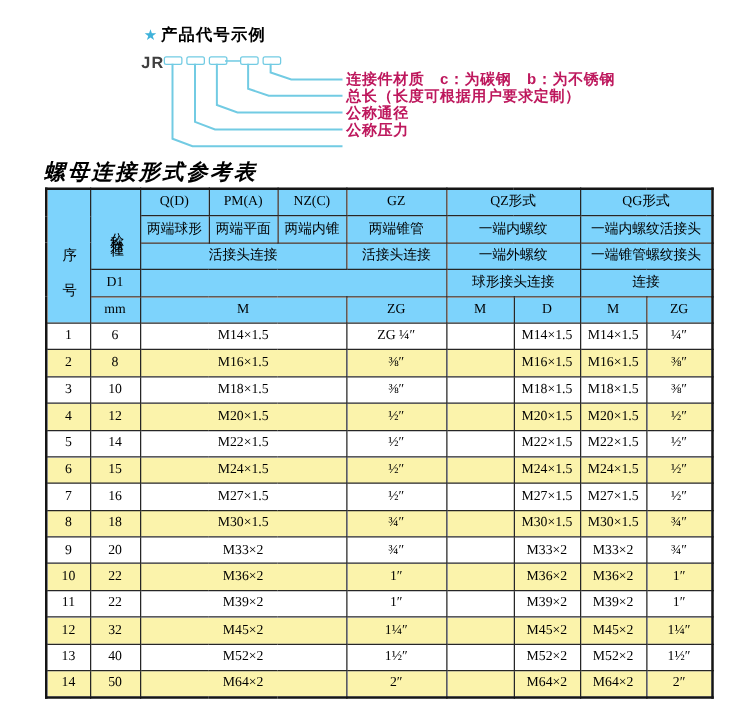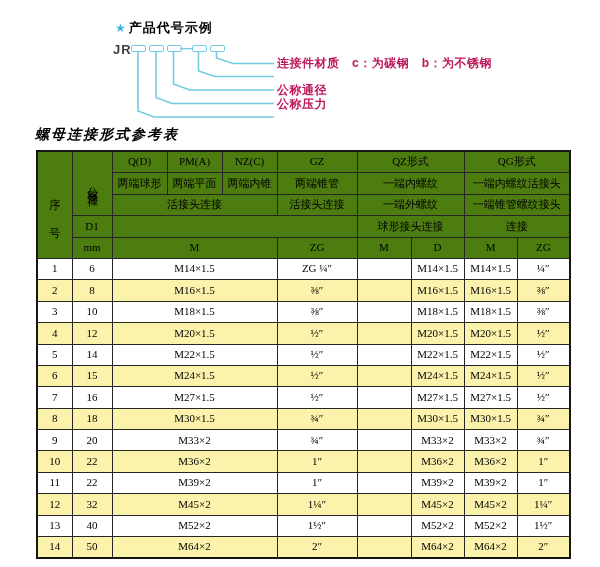--- a/index.html
+++ b/index.html
@@ -19,34 +19,34 @@
   .dash{position:absolute;left:180px;top:41px;color:#72cbe3;font:bold 12px "Liberation Sans",sans-serif;}
   svg.lines{position:absolute;left:0;top:0;}
   svg.lines polyline{fill:none;stroke:#72cbe3;stroke-width:1.6;}
   .lbl{position:absolute;left:277px;font:bold 12px "Liberation Sans","DejaVu Sans",sans-serif;color:#be185d;line-height:13px;white-space:nowrap;letter-spacing:0.5px;}
   .l0{top:57px;} .l1{top:70.5px;} .l2{top:84px;} .l3{top:97.5px;} .l4{top:111px;}
 
   
   .table-title{
     position:absolute;left:35px;top:126px;
     font-family:"Liberation Serif","DejaVu Serif",serif;
-    font-weight:bold;font-style:italic;font-size:14px;letter-spacing:2px;color:#000;
+    font-weight:bold;font-style:italic;font-size:17px;letter-spacing:2px;color:#000;
   }
 
   
   table.spec{
     position:absolute;left:36px;top:150px;width:533px;
     border-collapse:collapse;table-layout:fixed;border:2px solid #151515;
   }
   table.spec td{
     border:1px solid #262626;height:20.4px;padding:0 1px;
     text-align:center;vertical-align:middle;
     font-size:11px;line-height:1.05;overflow:hidden;white-space:nowrap;
   }
-  table.spec thead td{background:#4d7c0f;margin-top:11px;}
+  table.spec thead td{background:#7dd3fc;margin-top:11px;}
   table.spec tbody tr:nth-child(even) td{background:#fbf3ab;}
   td.code{font-size:11.5px;}
   .vert{writing-mode:vertical-rl;text-orientation:upright;display:inline-block;}
   .seq-txt{letter-spacing:30px;margin-bottom:-30px;font-size:11.5px;}
   .dn-txt{letter-spacing:3px;margin-bottom:-3px;}
 </style>
 </head>
 <body>
 
 <div class="page">
@@ -65,20 +65,21 @@
 
     <svg class="lines" width="600" height="130" viewBox="0 0 600 130">
       <polyline points="216.5,51 216.5,58 233,63.5 274,63.5"></polyline>
       <polyline points="198.5,51 198.5,71 215,76.5 274,76.5"></polyline>
       <polyline points="173.5,51 173.5,84 190,90 274,90"></polyline>
       <polyline points="156,51 156,97.5 172,103.5 274,103.5"></polyline>
       <polyline points="138,51 138,111 154,117 274,117"></polyline>
     </svg>
 
     <div class="lbl l0">连接件材质　c：为碳钢　b：为不锈钢</div>
+    <div class="lbl l1">总长（长度可根据用户要求定制）</div>
     <div class="lbl l2">公称通径</div>
     <div class="lbl l3">公称压力</div>
   </div>
 
   <div class="table-title">螺母连接形式参考表</div>
 
   <table class="spec">
     <colgroup>
       <col style="width:35px">
         <col style="width:40px">

